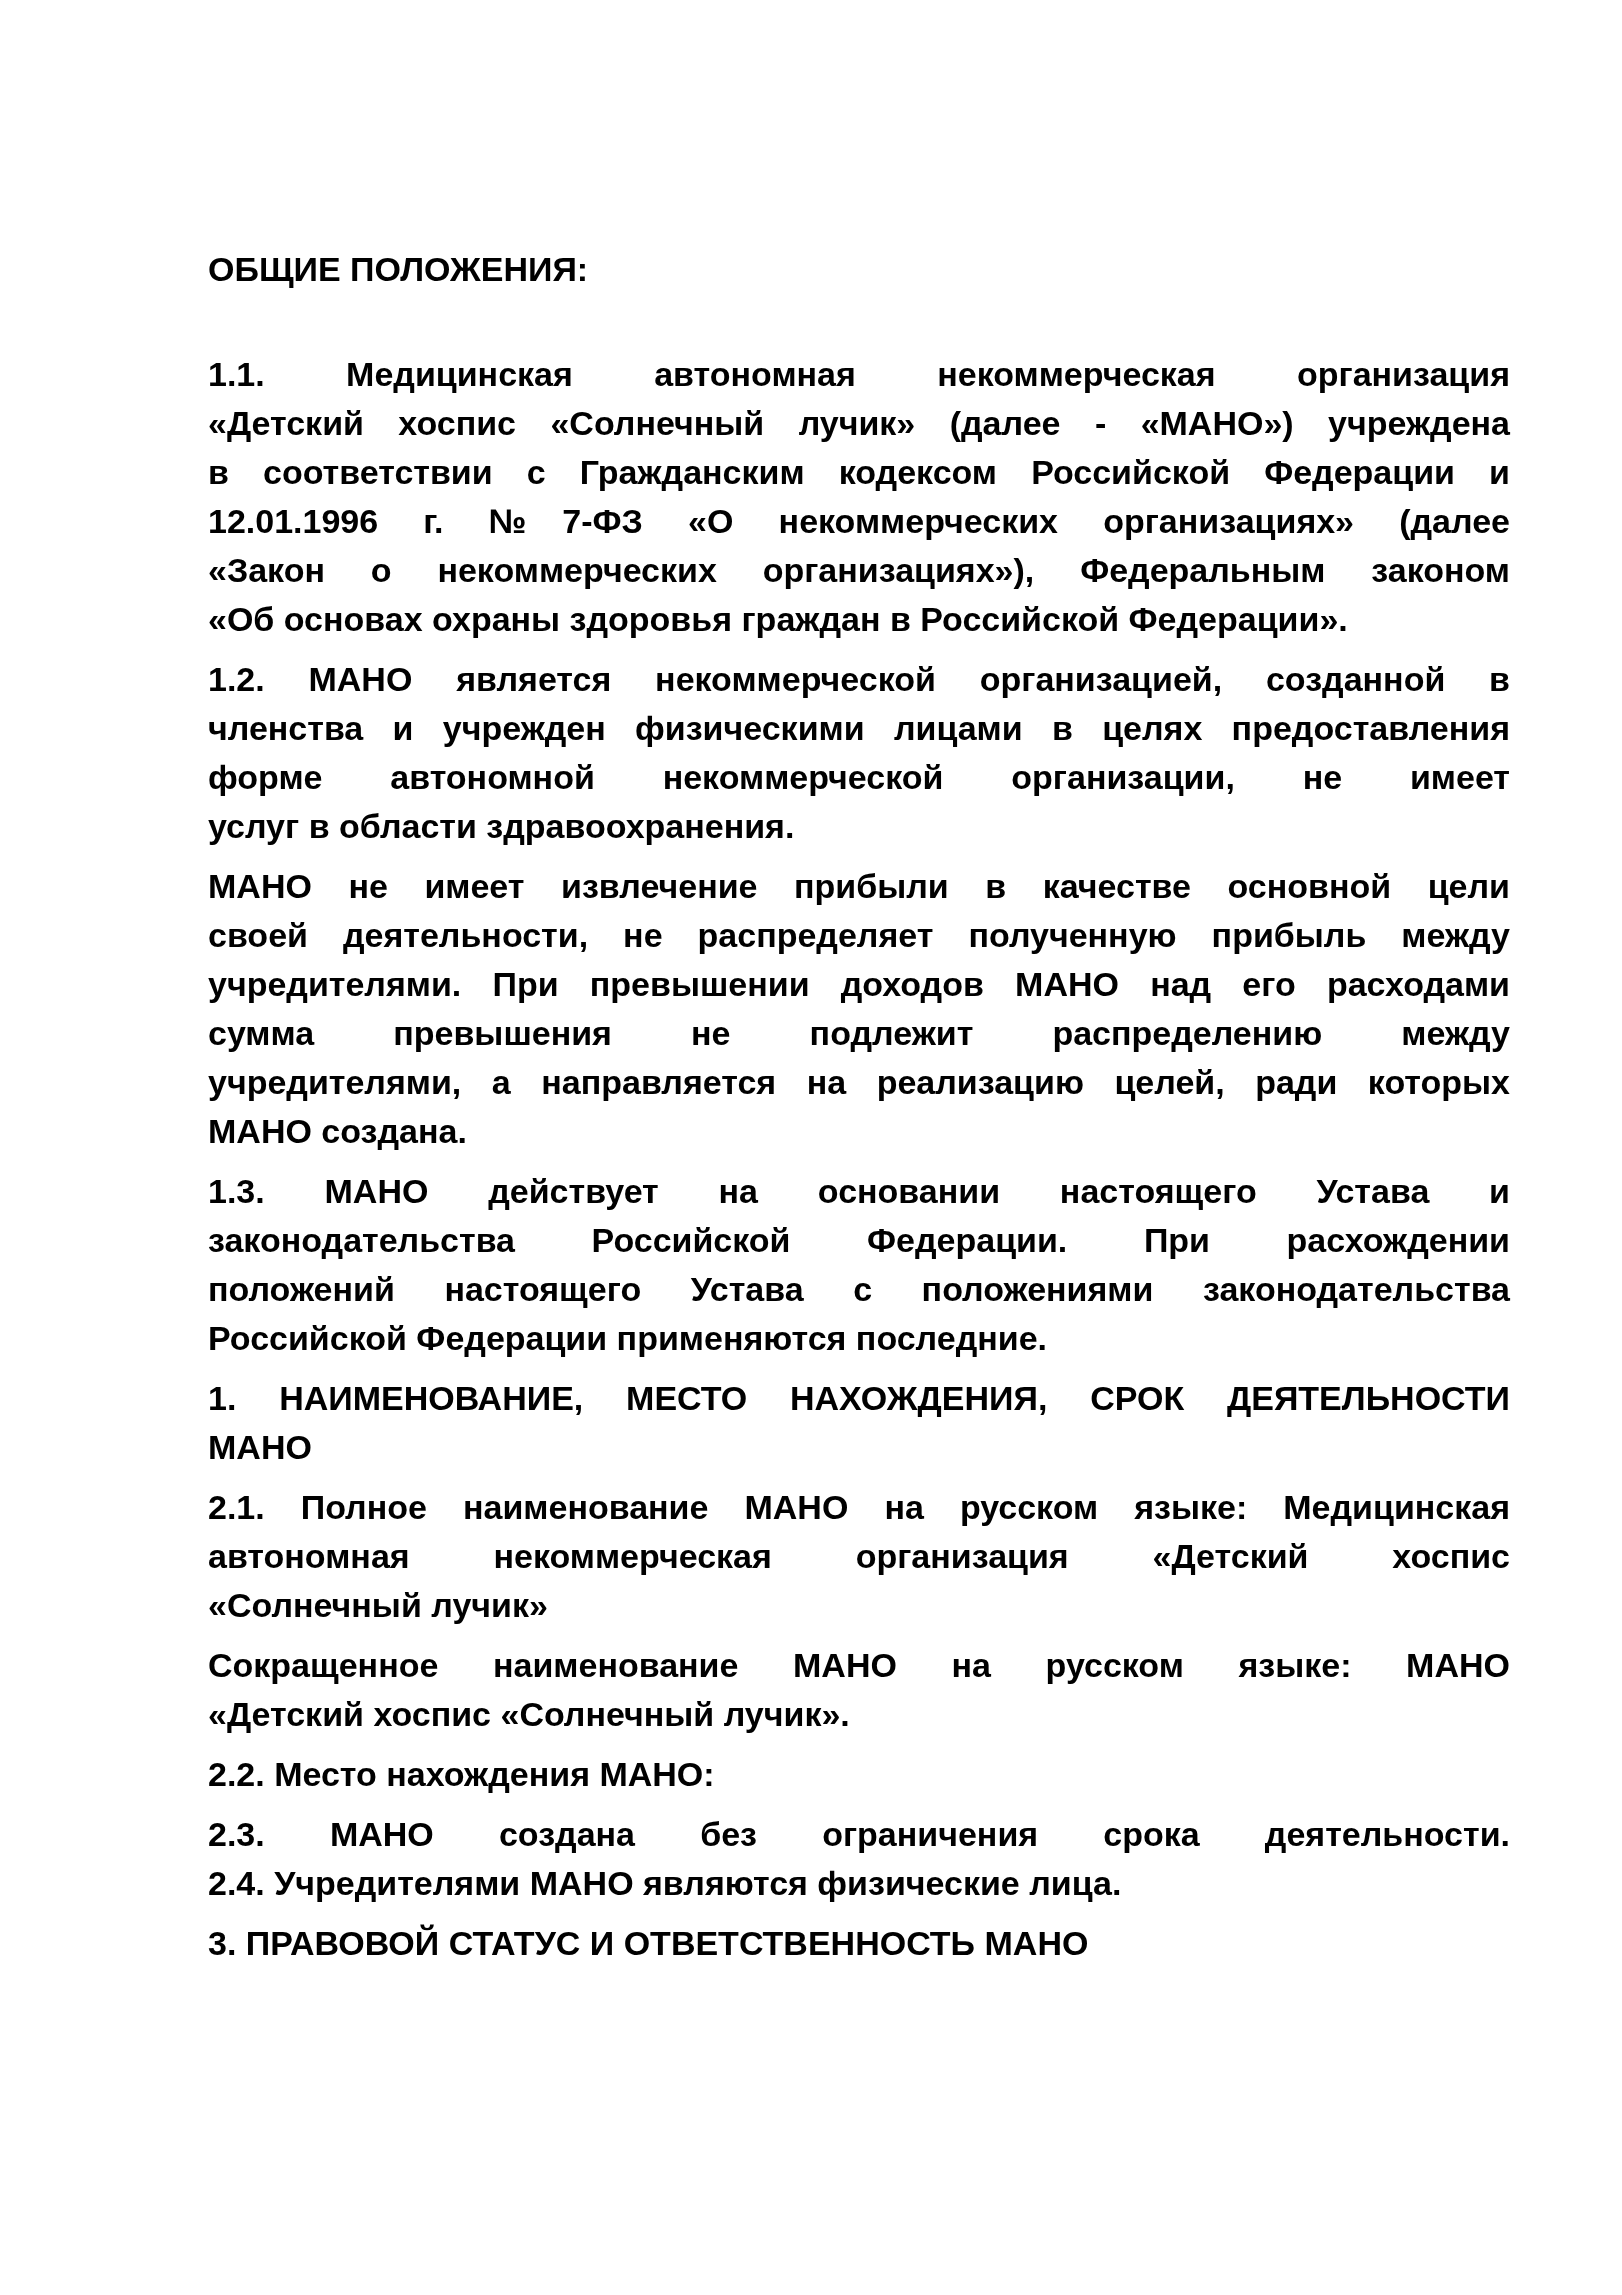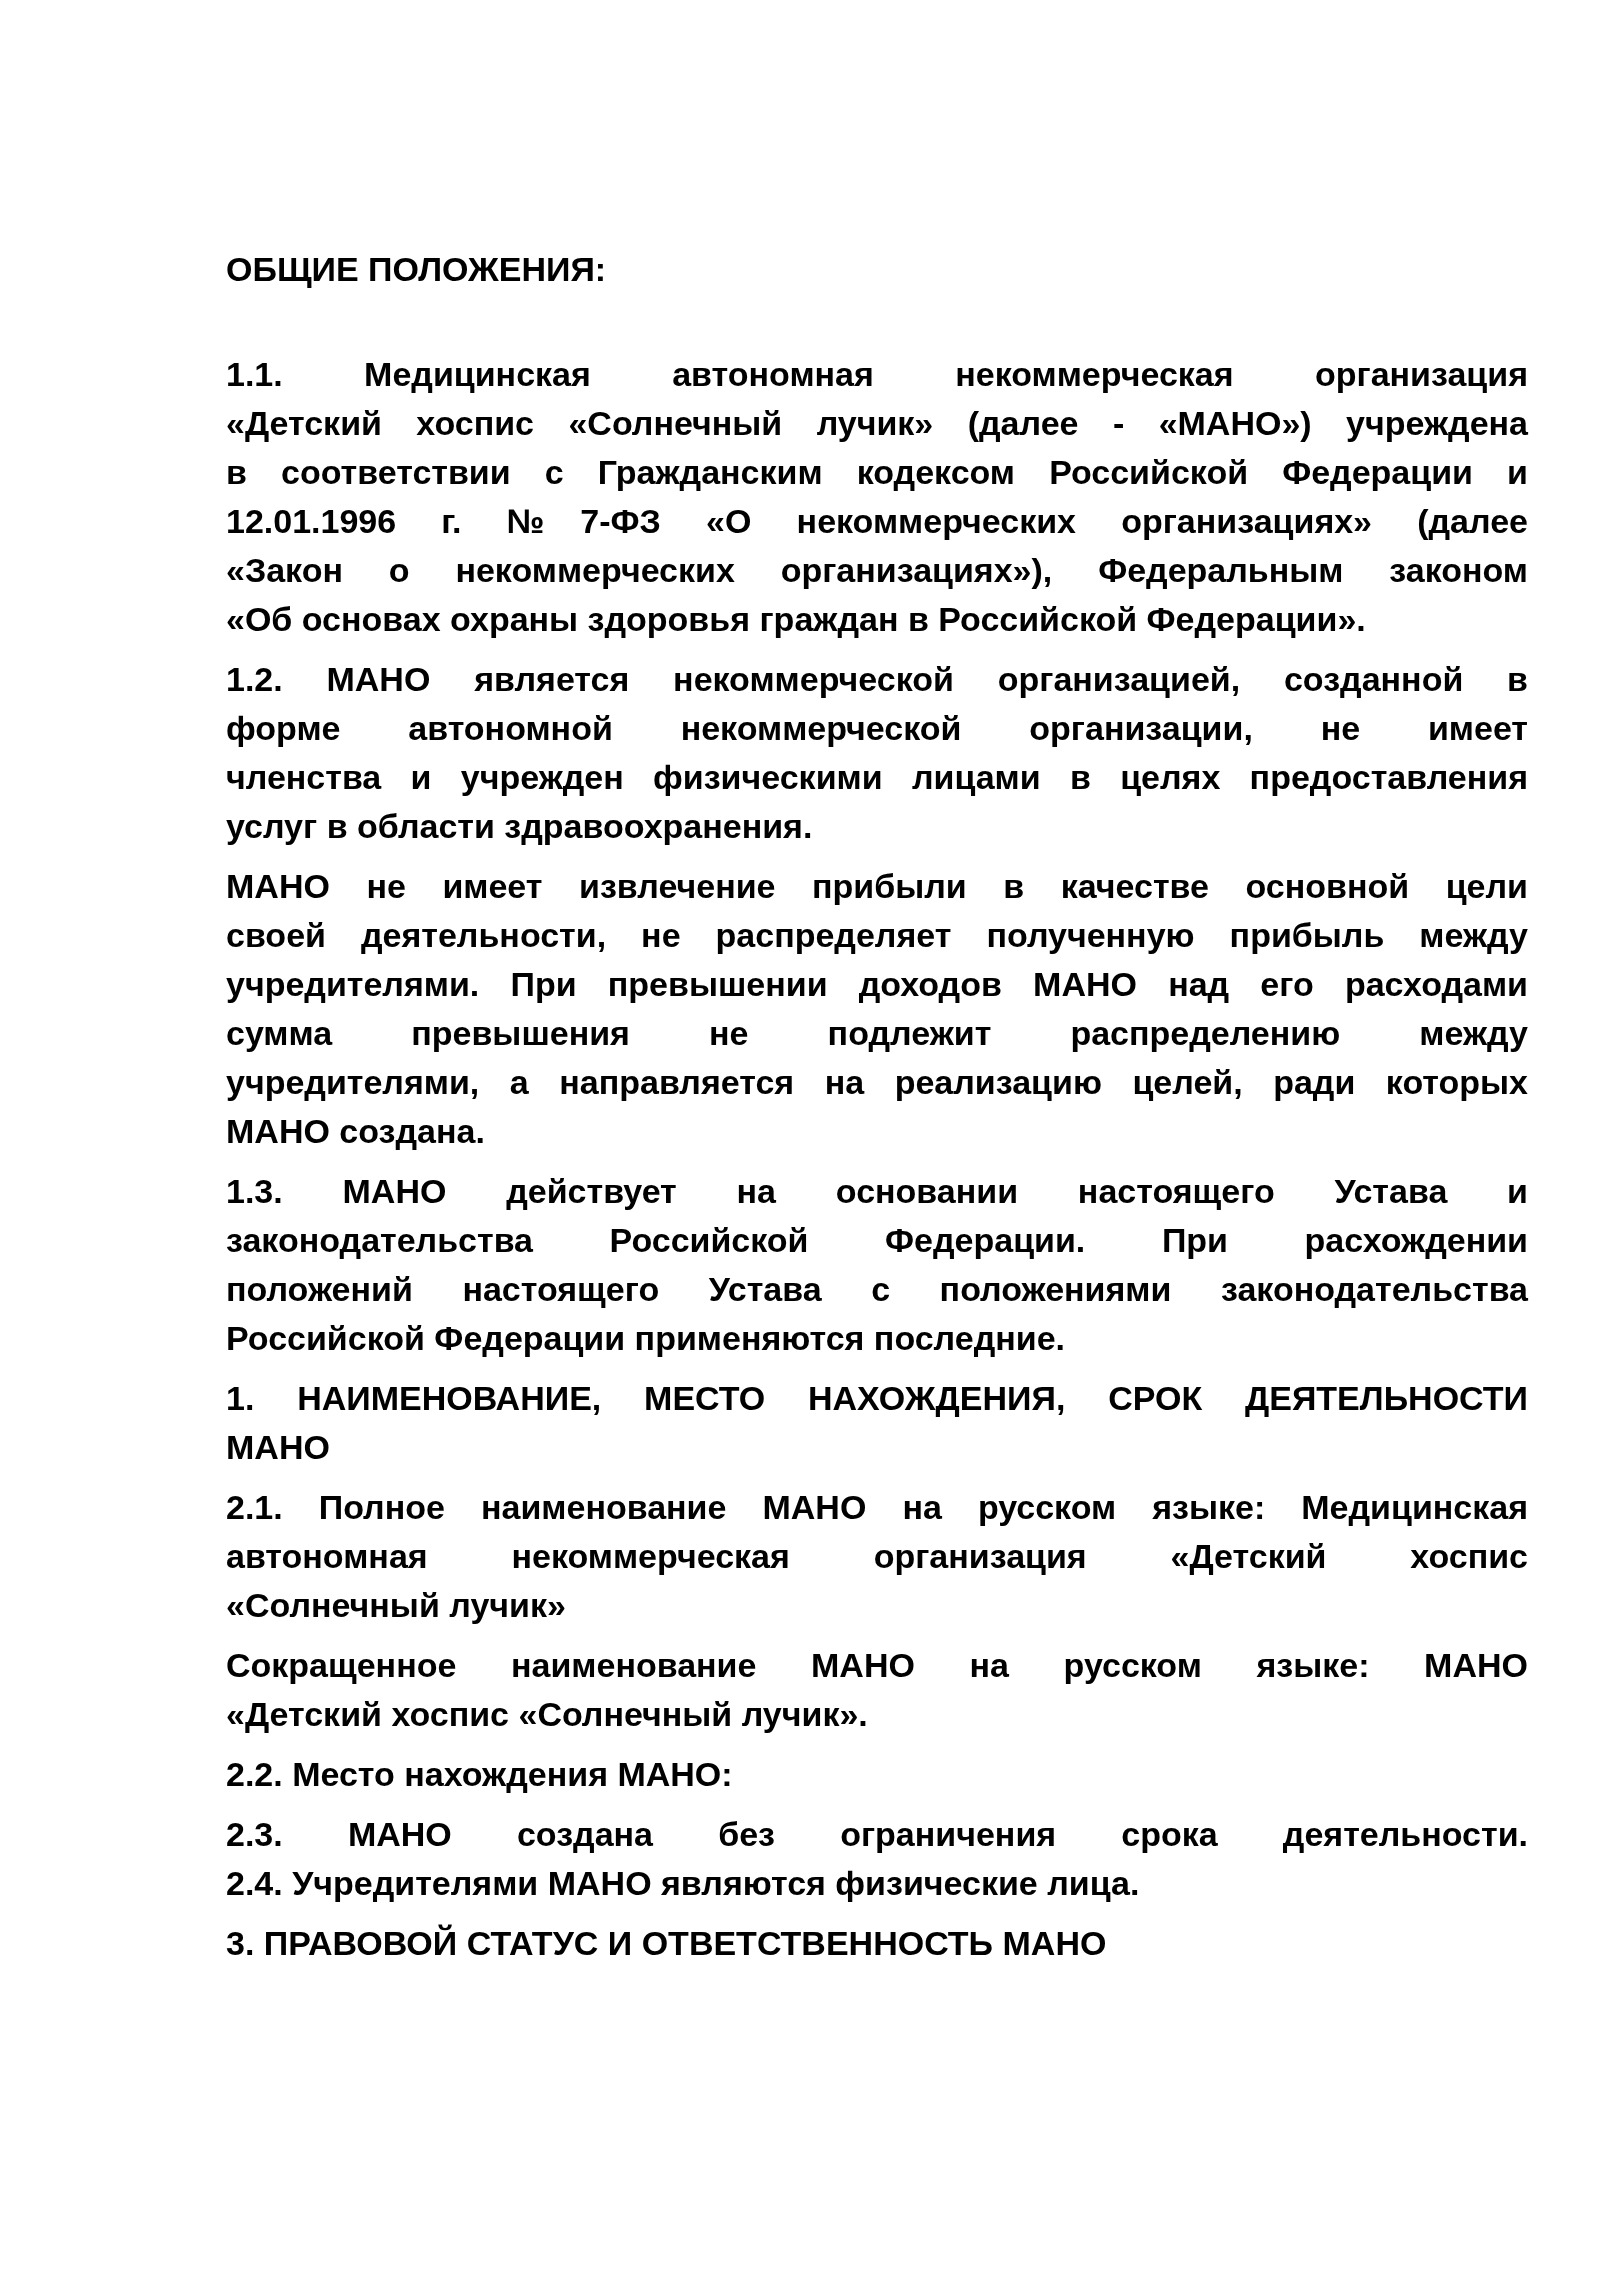--- a/index.html
+++ b/index.html
@@ -13,21 +13,21 @@
     height: 2295px;
     background: #ffffff;
     overflow: hidden;
     font-family: "Liberation Sans", "DejaVu Sans", sans-serif;
     font-weight: bold;
     color: #000000;
   }
   .content {
     position: absolute;
     top: 245px;
-    left: 226px;
+    left: 208px;
     width: 1302px;
   }
   .block {
     margin: 0 0 11px 0;
   }
   .block.title {
     margin-bottom: 56px;
   }
   .line {
     font-size: 34px;
@@ -54,22 +54,22 @@
       <div class="line">1.1. Медицинская автономная некоммерческая организация</div>
       <div class="line">«Детский хоспис «Солнечный лучик» (далее - «МАНО») учреждена</div>
       <div class="line">в соответствии с Гражданским кодексом Российской Федерации и</div>
       <div class="line">12.01.1996 г. №7-ФЗ «О некоммерческих организациях» (далее</div>
       <div class="line">«Закон о некоммерческих организациях»), Федеральным законом</div>
       <div class="line last">«Об основах охраны здоровья граждан в Российской Федерации».</div>
     </div>
 
     <div class="block">
       <div class="line">1.2. МАНО является некоммерческой организацией, созданной в</div>
+      <div class="line">членства и учрежден физическими лицами в целях предоставления</div>
       <div class="line">форме автономной некоммерческой организации, не имеет</div>
-      <div class="line">членства и учрежден физическими лицами в целях предоставления</div>
       <div class="line last">услуг в области здравоохранения.</div>
     </div>
 
     <div class="block">
       <div class="line">МАНО не имеет извлечение прибыли в качестве основной цели</div>
       <div class="line">своей деятельности, не распределяет полученную прибыль между</div>
       <div class="line">учредителями. При превышении доходов МАНО над его расходами</div>
       <div class="line">сумма превышения не подлежит распределению между</div>
       <div class="line">учредителями, а направляется на реализацию целей, ради которых</div>
       <div class="line last">МАНО создана.</div>

